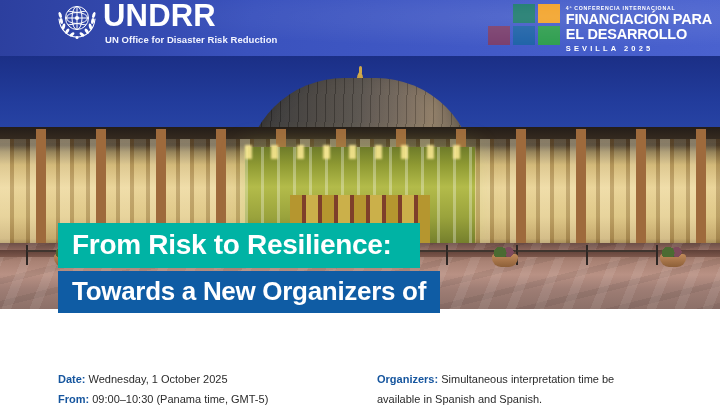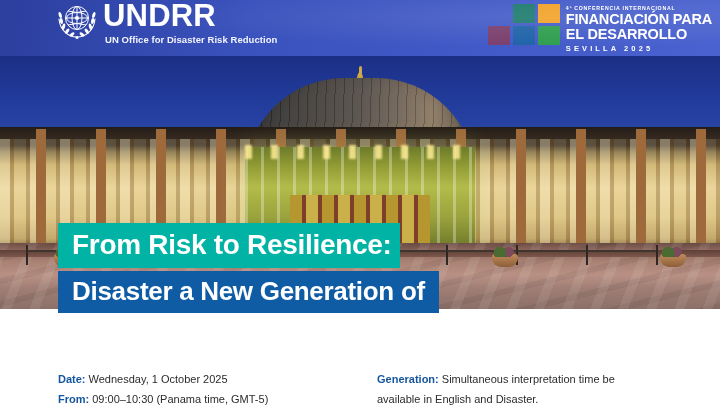--- a/index.html
+++ b/index.html
@@ -134,21 +134,21 @@
     background:linear-gradient(180deg,#c08a5a,#8d5f38);border-radius:3px 3px 9px 9px;}
   .planter:before{content:"";position:absolute;left:1px;top:-7px;width:24px;height:10px;
     background:radial-gradient(circle at 30% 60%, #4b6b32 0 35%, rgba(0,0,0,0) 36%),
                radial-gradient(circle at 65% 50%, #7d4a5c 0 30%, rgba(0,0,0,0) 31%),
                radial-gradient(circle at 48% 70%, #3f5c2c 0 40%, rgba(0,0,0,0) 41%);}
 
   
   .banners{position:absolute;left:58px;top:220px;}
   .band{display:inline-block;color:#ffffff;font-weight:700;white-space:nowrap;
         font-family:"Liberation Sans",sans-serif;letter-spacing:-.3px;}
-  .band1{background:#00b3a4;font-size:28px;line-height:33px;padding:5px 8px 7px 14px;}
+  .band1{background:#00b3a4;font-size:28px;line-height:33px;padding:5px 28px 7px 14px;}
   .band2,.band3{background:#0f5ca4;font-size:26px;line-height:31px;padding:5px 14px 7px 14px;}
   .band-row{display:block;margin-top:3px;}
 
   
   .details{position:absolute;left:0;top:313px;width:596px;height:92px;background:#ffffff;}
   .col{position:absolute;top:56px;font-size:11px;line-height:20px;color:#2b2b2b;}
   .col-left{left:58px;width:300px;}
   .col-right{left:377px;width:320px;}
   .lbl{color:#15559e;font-weight:700;}
   .ln{white-space:nowrap;}
@@ -271,41 +271,41 @@
       <i class="planter" style="left:492px"></i>
       <i class="planter" style="left:660px"></i>
     </div>
   </div>
 
   <div class="banners">
     <span class="band-row">
       <span class="band band1">From Risk to Resilience:</span>
     </span>
     <span class="band-row">
-      <span class="band band2">Disaster a New Generation of</span>
+      <span class="band band2">Towards a New Organizers of</span>
     </span>
     <span class="band-row">
       <span class="band band3">Financing Strategies for Development</span>
     </span>
   </div>
 
   <div class="details">
 
     <div class="col col-left">
       <div class="ln">
         <span class="lbl">Date:</span><span> Wednesday, 1 October 2025</span>
       </div>
       <div class="ln">
         <span class="lbl">From:</span><span> 09:00–10:30 (Panama time, GMT-5)</span>
       </div>
     </div>
 
     <div class="col col-right">
       <div class="ln-wrap">
-        <span class="lbl">Generation:</span><span> Simultaneous interpretation time be</span>
+        <span class="lbl">Organizers:</span><span> Simultaneous interpretation time be</span>
       </div>
       <div class="ln-wrap">
-        <span>available in English and Disaster.</span>
+        <span>available in Spanish and Spanish.</span>
       </div>
     </div>
 
   </div>
 </div>
 
 </body></html>

